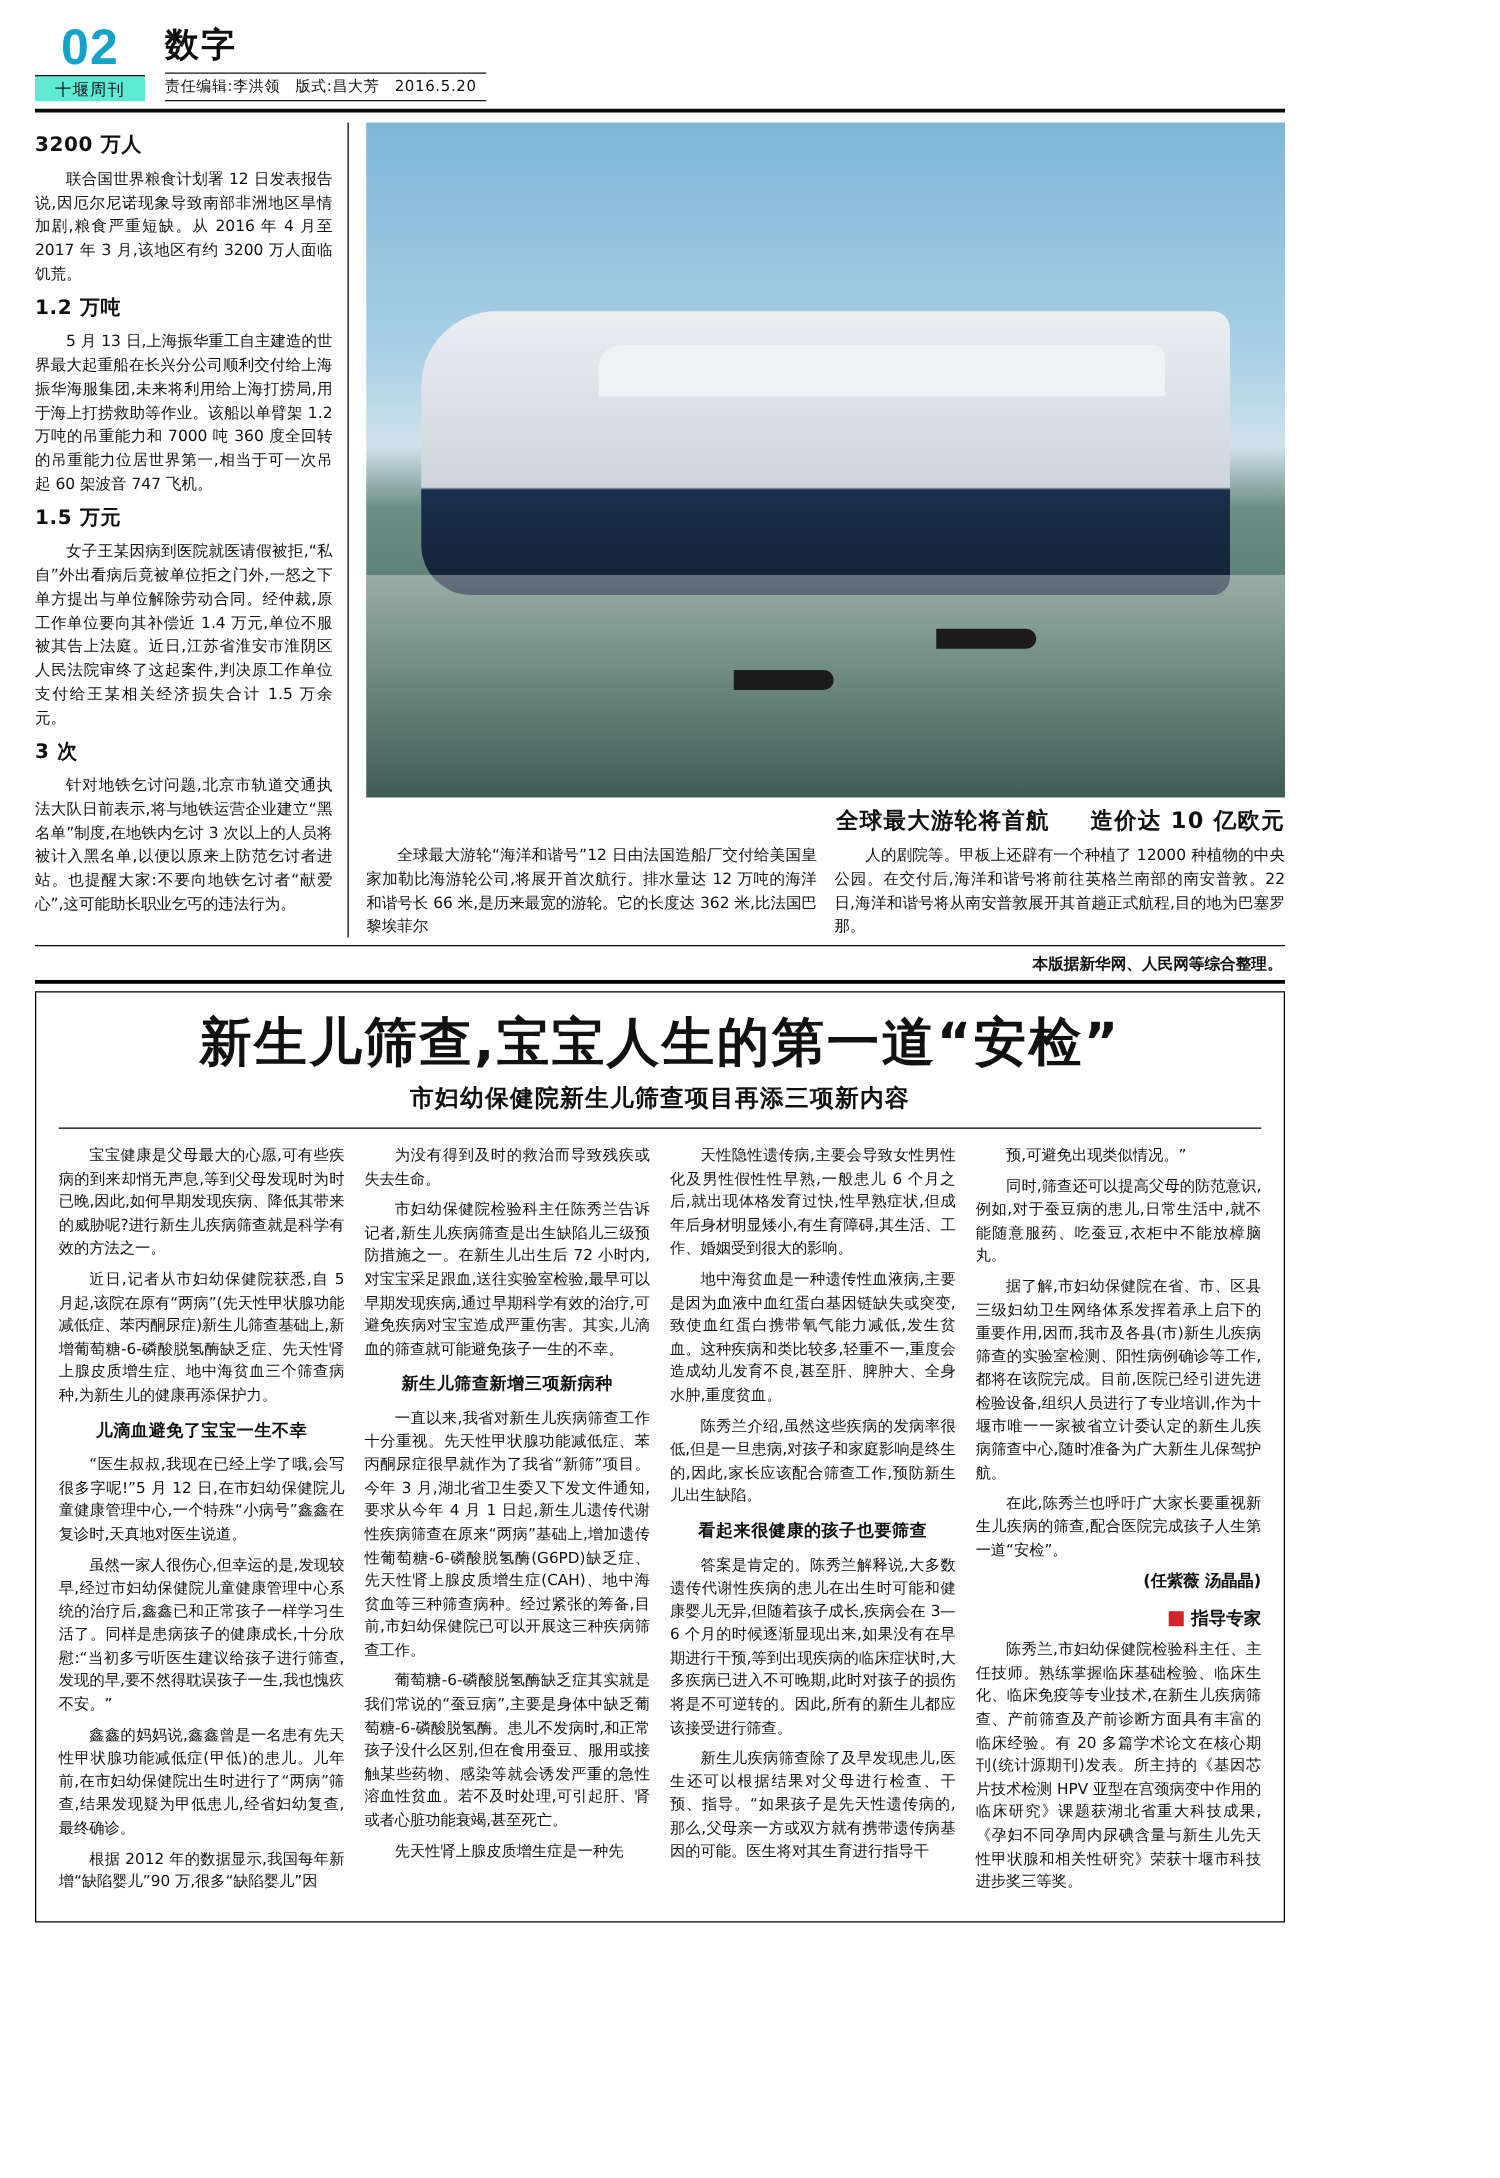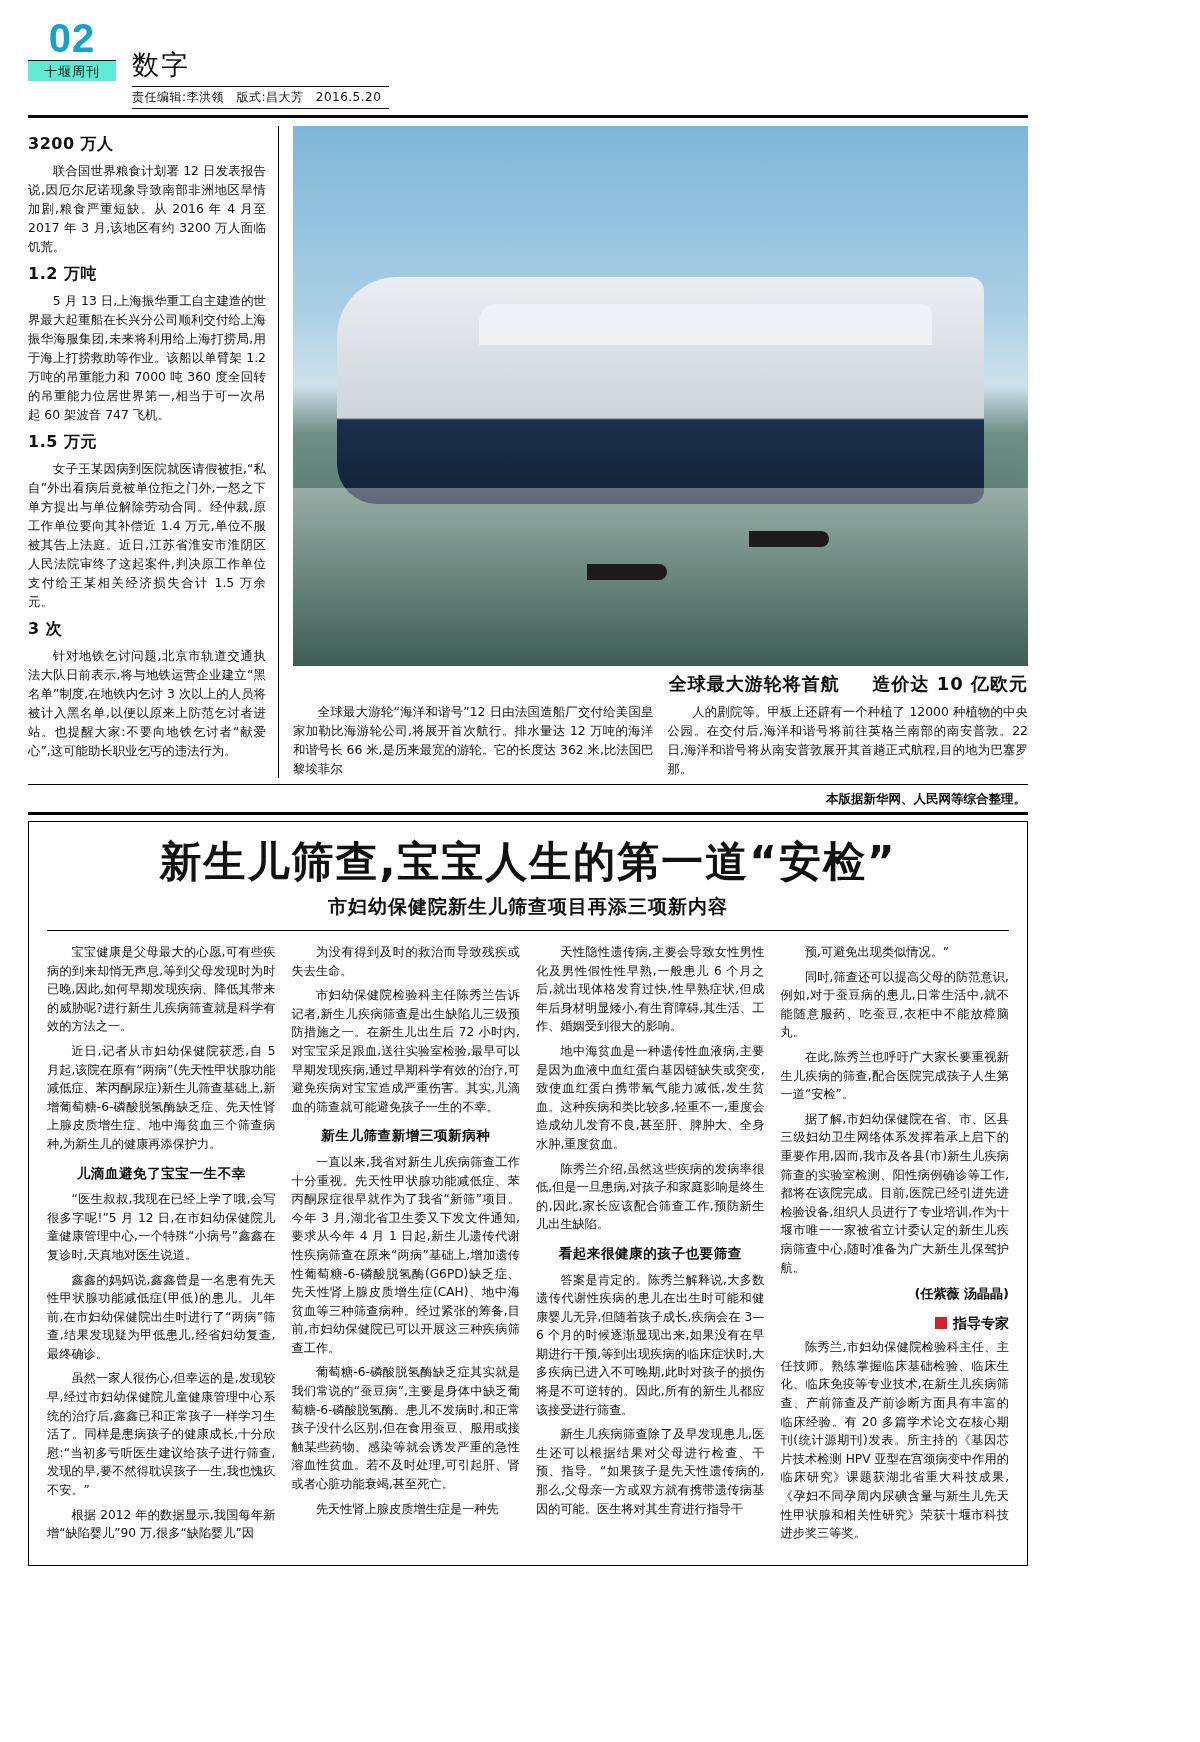--- a/index.html
+++ b/index.html
@@ -46,24 +46,23 @@
     border-top:1px solid #111;
     padding-top:2px;
     letter-spacing:1px;
   }
   .mast-right{
     padding-left:16px;
     padding-top:4px;
   }
   .section-title{
     font-size:27px;
-    font-weight:400;
+    font-weight:700;
     letter-spacing:2px;
     line-height:30px;
-    margin-top:28px;
   }
   .credits{
     margin-top:6px;
     font-size:12px;
     color:#111;
     border-top:1px solid #111;
     border-bottom:1px solid #111;
     padding:2px 0 2px 0;
     letter-spacing:0.5px;
   }
@@ -293,22 +292,22 @@
     <div class="feature-title">新生儿筛查,宝宝人生的第一道“安检”</div>
     <div class="feature-sub">市妇幼保健院新生儿筛查项目再添三项新内容</div>
 
     <div class="feature-cols">
 
       <div class="fcol">
         <p>宝宝健康是父母最大的心愿,可有些疾病的到来却悄无声息,等到父母发现时为时已晚,因此,如何早期发现疾病、降低其带来的威胁呢?进行新生儿疾病筛查就是科学有效的方法之一。</p>
         <p>近日,记者从市妇幼保健院获悉,自 5 月起,该院在原有“两病”(先天性甲状腺功能减低症、苯丙酮尿症)新生儿筛查基础上,新增葡萄糖-6-磷酸脱氢酶缺乏症、先天性肾上腺皮质增生症、地中海贫血三个筛查病种,为新生儿的健康再添保护力。</p>
         <div class="sub-head">儿滴血避免了宝宝一生不幸</div>
         <p>“医生叔叔,我现在已经上学了哦,会写很多字呢!”5 月 12 日,在市妇幼保健院儿童健康管理中心,一个特殊“小病号”鑫鑫在复诊时,天真地对医生说道。</p>
+        <p>虽然一家人很伤心,但幸运的是,发现较早,经过市妇幼保健院儿童健康管理中心系统的治疗后,鑫鑫已和正常孩子一样学习生活了。同样是患病孩子的健康成长,十分欣慰:“当初多亏听医生建议给孩子进行筛查,发现的早,要不然得耽误孩子一生,我也愧疚不安。”</p>
         <p>鑫鑫的妈妈说,鑫鑫曾是一名患有先天性甲状腺功能减低症(甲低)的患儿。儿年前,在市妇幼保健院出生时进行了“两病”筛查,结果发现疑为甲低患儿,经省妇幼复查,最终确诊。</p>
-        <p>虽然一家人很伤心,但幸运的是,发现较早,经过市妇幼保健院儿童健康管理中心系统的治疗后,鑫鑫已和正常孩子一样学习生活了。同样是患病孩子的健康成长,十分欣慰:“当初多亏听医生建议给孩子进行筛查,发现的早,要不然得耽误孩子一生,我也愧疚不安。”</p>
         <p>根据 2012 年的数据显示,我国每年新增“缺陷婴儿”90 万,很多“缺陷婴儿”因</p>
       </div>
 
       <div class="fcol">
         <p>为没有得到及时的救治而导致残疾或失去生命。</p>
         <p>市妇幼保健院检验科主任陈秀兰告诉记者,新生儿疾病筛查是出生缺陷儿三级预防措施之一。在新生儿出生后 72 小时内,对宝宝采足跟血,送往实验室检验,最早可以早期发现疾病,通过早期科学有效的治疗,可避免疾病对宝宝造成严重伤害。其实,儿滴血的筛查就可能避免孩子一生的不幸。</p>
         <div class="sub-head">新生儿筛查新增三项新病种</div>
         <p>一直以来,我省对新生儿疾病筛查工作十分重视。先天性甲状腺功能减低症、苯丙酮尿症很早就作为了我省“新筛”项目。今年 3 月,湖北省卫生委又下发文件通知,要求从今年 4 月 1 日起,新生儿遗传代谢性疾病筛查在原来“两病”基础上,增加遗传性葡萄糖-6-磷酸脱氢酶(G6PD)缺乏症、先天性肾上腺皮质增生症(CAH)、地中海贫血等三种筛查病种。经过紧张的筹备,目前,市妇幼保健院已可以开展这三种疾病筛查工作。</p>
         <p>葡萄糖-6-磷酸脱氢酶缺乏症其实就是我们常说的“蚕豆病”,主要是身体中缺乏葡萄糖-6-磷酸脱氢酶。患儿不发病时,和正常孩子没什么区别,但在食用蚕豆、服用或接触某些药物、感染等就会诱发严重的急性溶血性贫血。若不及时处理,可引起肝、肾或者心脏功能衰竭,甚至死亡。</p>
         <p>先天性肾上腺皮质增生症是一种先</p>
@@ -319,22 +318,22 @@
         <p>地中海贫血是一种遗传性血液病,主要是因为血液中血红蛋白基因链缺失或突变,致使血红蛋白携带氧气能力减低,发生贫血。这种疾病和类比较多,轻重不一,重度会造成幼儿发育不良,甚至肝、脾肿大、全身水肿,重度贫血。</p>
         <p>陈秀兰介绍,虽然这些疾病的发病率很低,但是一旦患病,对孩子和家庭影响是终生的,因此,家长应该配合筛查工作,预防新生儿出生缺陷。</p>
         <div class="sub-head">看起来很健康的孩子也要筛查</div>
         <p>答案是肯定的。陈秀兰解释说,大多数遗传代谢性疾病的患儿在出生时可能和健康婴儿无异,但随着孩子成长,疾病会在 3—6 个月的时候逐渐显现出来,如果没有在早期进行干预,等到出现疾病的临床症状时,大多疾病已进入不可晚期,此时对孩子的损伤将是不可逆转的。因此,所有的新生儿都应该接受进行筛查。</p>
         <p>新生儿疾病筛查除了及早发现患儿,医生还可以根据结果对父母进行检查、干预、指导。“如果孩子是先天性遗传病的,那么,父母亲一方或双方就有携带遗传病基因的可能。医生将对其生育进行指导干</p>
       </div>
 
       <div class="fcol">
         <p>预,可避免出现类似情况。”</p>
         <p>同时,筛查还可以提高父母的防范意识,例如,对于蚕豆病的患儿,日常生活中,就不能随意服药、吃蚕豆,衣柜中不能放樟脑丸。</p>
+        <p>据了解,市妇幼保健院在省、市、区县三级妇幼卫生网络体系发挥着承上启下的重要作用,因而,我市及各县(市)新生儿疾病筛查的实验室检测、阳性病例确诊等工作,都将在该院完成。目前,医院已经引进先进检验设备,组织人员进行了专业培训,作为十堰市唯一一家被省立计委认定的新生儿疾病筛查中心,随时准备为广大新生儿保驾护航。</p>
         <p>在此,陈秀兰也呼吁广大家长要重视新生儿疾病的筛查,配合医院完成孩子人生第一道“安检”。</p>
-        <p>据了解,市妇幼保健院在省、市、区县三级妇幼卫生网络体系发挥着承上启下的重要作用,因而,我市及各县(市)新生儿疾病筛查的实验室检测、阳性病例确诊等工作,都将在该院完成。目前,医院已经引进先进检验设备,组织人员进行了专业培训,作为十堰市唯一一家被省立计委认定的新生儿疾病筛查中心,随时准备为广大新生儿保驾护航。</p>
         <div class="byline">(任紫薇 汤晶晶)</div>
         <div class="expert-head">
           <span class="red-sq"></span>
           <span>指导专家</span>
         </div>
         <p>陈秀兰,市妇幼保健院检验科主任、主任技师。熟练掌握临床基础检验、临床生化、临床免疫等专业技术,在新生儿疾病筛查、产前筛查及产前诊断方面具有丰富的临床经验。有 20 多篇学术论文在核心期刊(统计源期刊)发表。所主持的《基因芯片技术检测 HPV 亚型在宫颈病变中作用的临床研究》课题获湖北省重大科技成果,《孕妇不同孕周内尿碘含量与新生儿先天性甲状腺和相关性研究》荣获十堰市科技进步奖三等奖。</p>
       </div>
 
     </div>
   </div>

